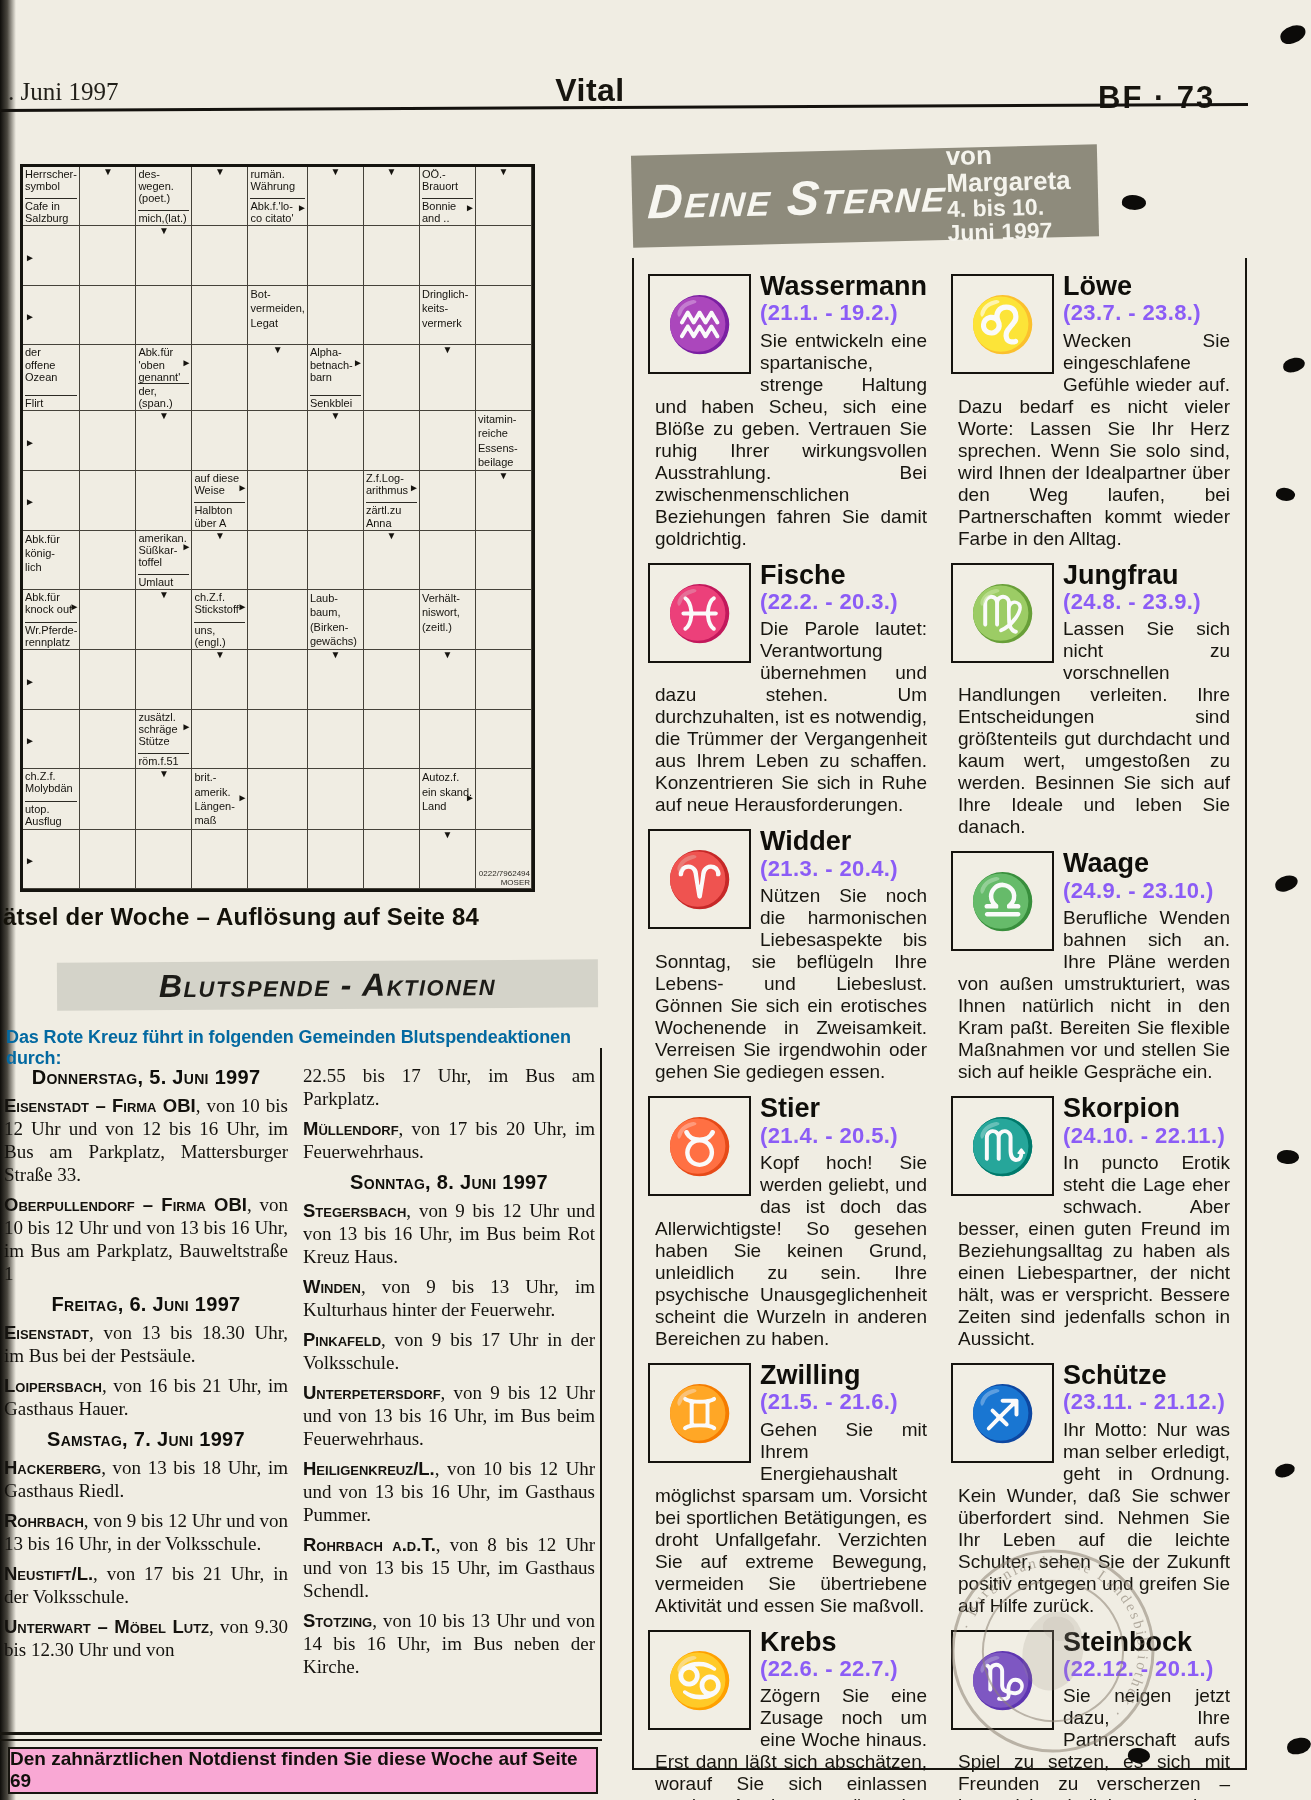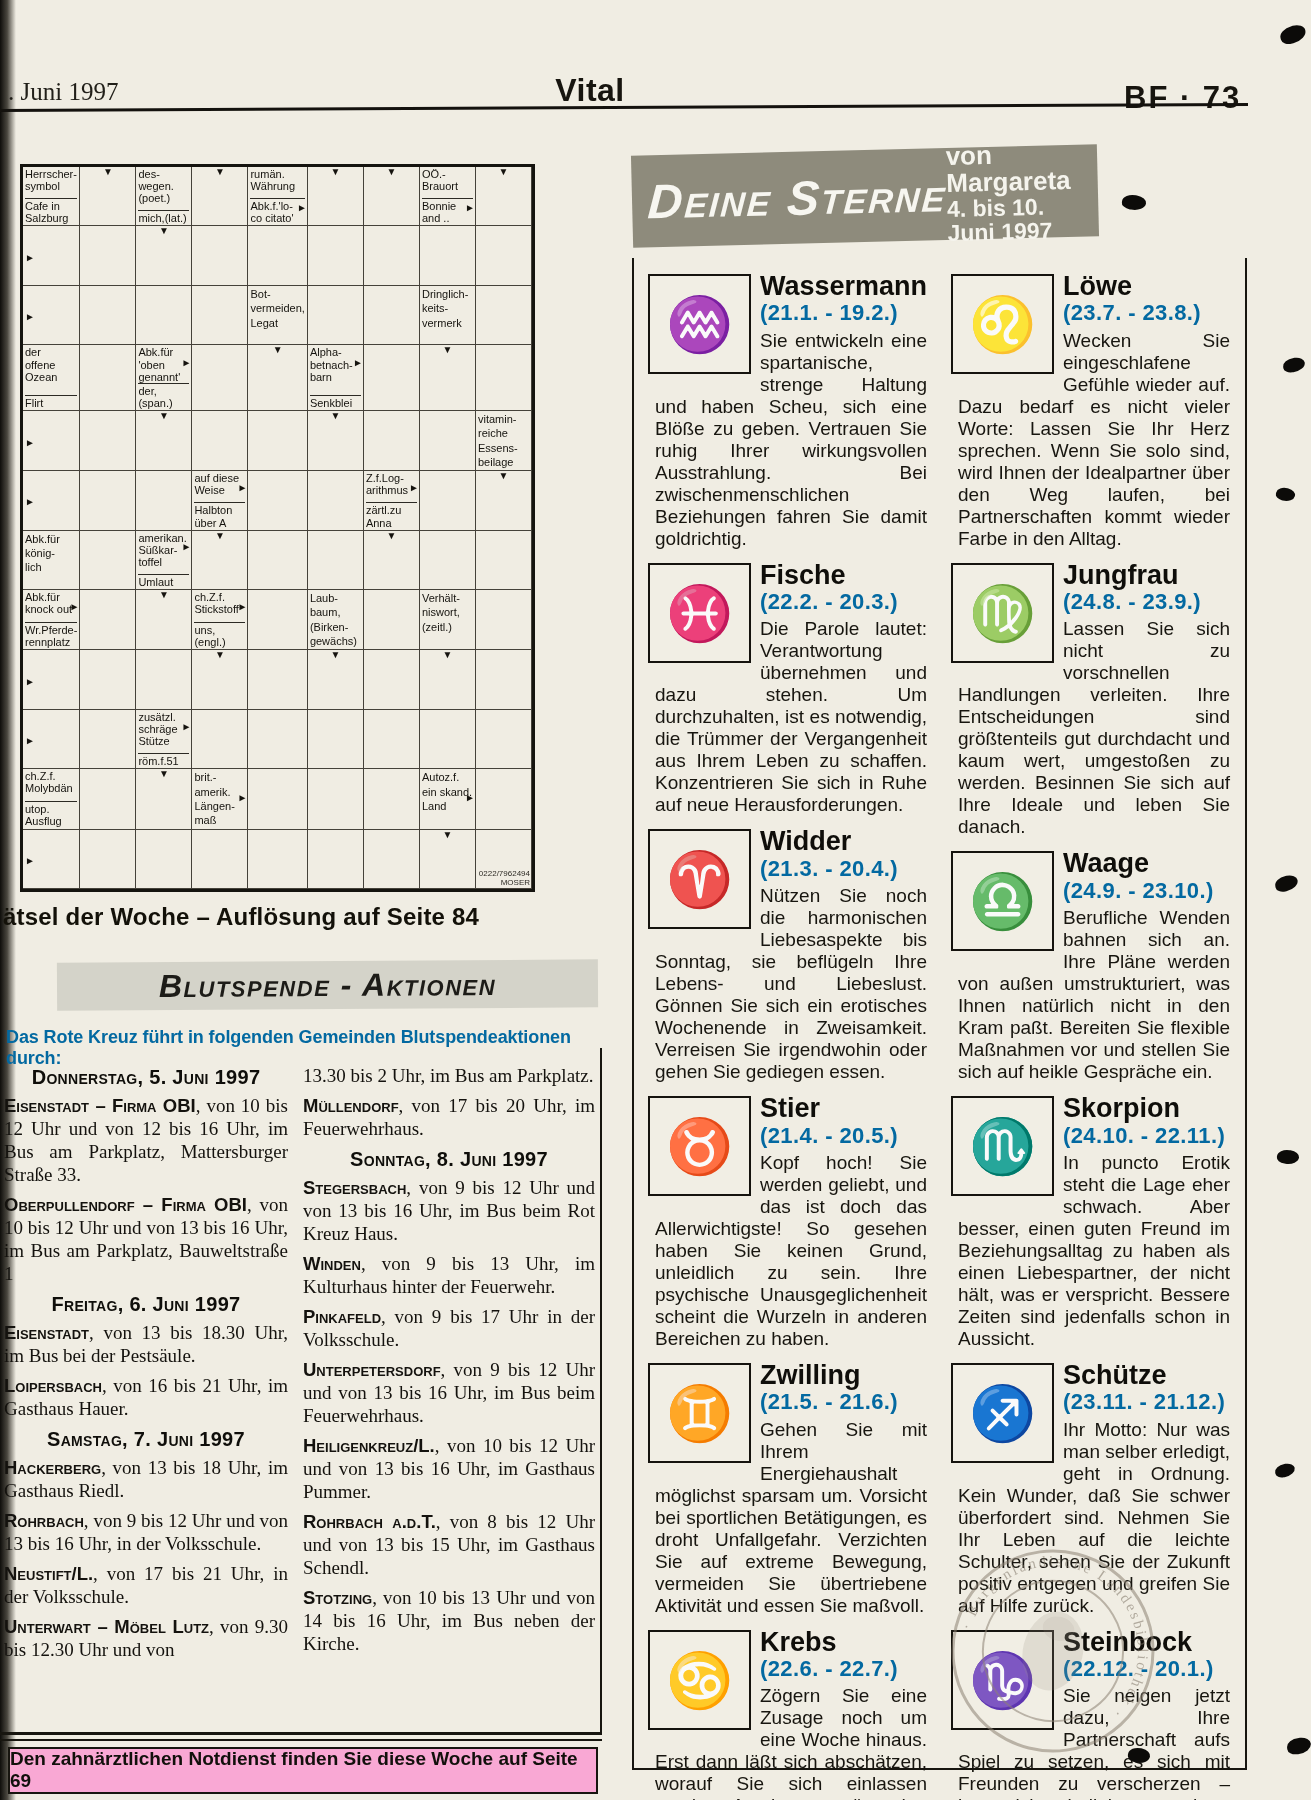--- a/index.html
+++ b/index.html
@@ -9,21 +9,21 @@
 
   
   .gutter{position:absolute;left:0;top:0;width:16px;height:1800px;
           background:linear-gradient(90deg,#0e0d0a 0%,#4a473f 45%,rgba(240,237,227,0) 100%);}
   .blob{position:absolute;background:#0c0b09;border-radius:55% 45% 60% 40%;}
 
   
   .h-date{position:absolute;left:8px;top:78px;font:25px "Liberation Serif",serif;color:#211f19;}
   .h-title{position:absolute;left:0;top:72px;width:1180px;text-align:center;
            font:bold 32px "Liberation Sans",sans-serif;letter-spacing:.5px;}
-  .h-issue{position:absolute;left:1124px;top:80px;font:bold 31px "Liberation Sans",sans-serif;letter-spacing:2px;}
+  .h-issue{position:absolute;left:1098px;top:80px;font:bold 31px "Liberation Sans",sans-serif;letter-spacing:2px;}
   .head-rule{position:absolute;left:0;top:109px;width:1248px;height:3px;background:#14120e;
              transform:rotate(-0.28deg);transform-origin:left center;}
 
   
   #cw-grid{position:absolute;left:20px;top:164px;width:509px;height:722px;
            display:grid;grid-template-columns:repeat(9,1fr);grid-template-rows:repeat(12,1fr);
            border:3px solid #15140f;}
   .cw-cell{position:relative;border-right:1.3px solid #45423a;border-bottom:1.3px solid #45423a;}
   .cw-clue{font-size:11px;line-height:1.1;color:#15130e;display:flex;flex-direction:column;
            justify-content:space-between;padding:1px 2px;}
@@ -77,21 +77,21 @@
           border-left:2px solid #17150f;border-right:2px solid #17150f;border-bottom:2px solid #17150f;}
   .st-col{position:absolute;top:270px;width:288px;}
   #st-left{left:647px;}
   #st-right{left:950px;}
   .st-entry{overflow:hidden;margin-bottom:9px;}
   .st-icon{float:left;width:99px;height:96px;border:2.5px solid #15130e;margin:4px 9px 3px 1px;
            display:flex;align-items:center;justify-content:center;background:#f1eee4;}
   .st-icon span{font-size:54px;line-height:1;color:#1a1812;}
   .st-name{font-weight:bold;font-size:27px;line-height:1.05;margin:2px 0 0;color:#0f0e0a;}
   .st-dates{font-weight:bold;font-size:22px;line-height:1.2;letter-spacing:.4px;
-            margin:0 0 3px;color:#0369a1;}
+            margin:0 0 3px;color:#8b5cf6;}
   .st-text{font-size:19px;line-height:22px;text-align:justify;margin:1px 8px 0;color:#17150f;}
 
   
   .stamp{position:absolute;left:944px;top:1542px;opacity:.55;transform:rotate(14deg);z-index:5;}
 </style>
 </head>
 <body>
 
 <div class="page">
 
@@ -397,21 +397,21 @@
       <div class="bs-day">Freitag, 6. Juni 1997</div>
       <p class="bs-entry"><span class="bs-name">Eisenstadt</span>, von 13 bis 18.30 Uhr, im Bus bei der Pestsäule.</p>
       <p class="bs-entry"><span class="bs-name">Loipersbach</span>, von 16 bis 21 Uhr, im Gasthaus Hauer.</p>
       <div class="bs-day">Samstag, 7. Juni 1997</div>
       <p class="bs-entry"><span class="bs-name">Hackerberg</span>, von 13 bis 18 Uhr, im Gasthaus Riedl.</p>
       <p class="bs-entry"><span class="bs-name">Rohrbach</span>, von 9 bis 12 Uhr und von 13 bis 16 Uhr, in der Volksschule.</p>
       <p class="bs-entry"><span class="bs-name">Neustift/L.</span>, von 17 bis 21 Uhr, in der Volksschule.</p>
       <p class="bs-entry"><span class="bs-name">Unterwart – Möbel Lutz</span>, von 9.30 bis 12.30 Uhr und von</p>
     </div>
   <div id="bs-right" class="bs-col">
-      <p class="bs-entry">13.30 bis 2 Uhr, im Bus am Parkplatz.</p>
+      <p class="bs-entry">22.55 bis 17 Uhr, im Bus am Parkplatz.</p>
       <p class="bs-entry"><span class="bs-name">Müllendorf</span>, von 17 bis 20 Uhr, im Feuerwehrhaus.</p>
       <div class="bs-day">Sonntag, 8. Juni 1997</div>
       <p class="bs-entry"><span class="bs-name">Stegersbach</span>, von 9 bis 12 Uhr und von 13 bis 16 Uhr, im Bus beim Rot Kreuz Haus.</p>
       <p class="bs-entry"><span class="bs-name">Winden</span>, von 9 bis 13 Uhr, im Kulturhaus hinter der Feuerwehr.</p>
       <p class="bs-entry"><span class="bs-name">Pinkafeld</span>, von 9 bis 17 Uhr in der Volksschule.</p>
       <p class="bs-entry"><span class="bs-name">Unterpetersdorf</span>, von 9 bis 12 Uhr und von 13 bis 16 Uhr, im Bus beim Feuerwehrhaus.</p>
       <p class="bs-entry"><span class="bs-name">Heiligenkreuz/L.</span>, von 10 bis 12 Uhr und von 13 bis 16 Uhr, im Gasthaus Pummer.</p>
       <p class="bs-entry"><span class="bs-name">Rohrbach a.d.T.</span>, von 8 bis 12 Uhr und von 13 bis 15 Uhr, im Gasthaus Schendl.</p>
       <p class="bs-entry"><span class="bs-name">Stotzing</span>, von 10 bis 13 Uhr und von 14 bis 16 Uhr, im Bus neben der Kirche.</p>
     </div>

